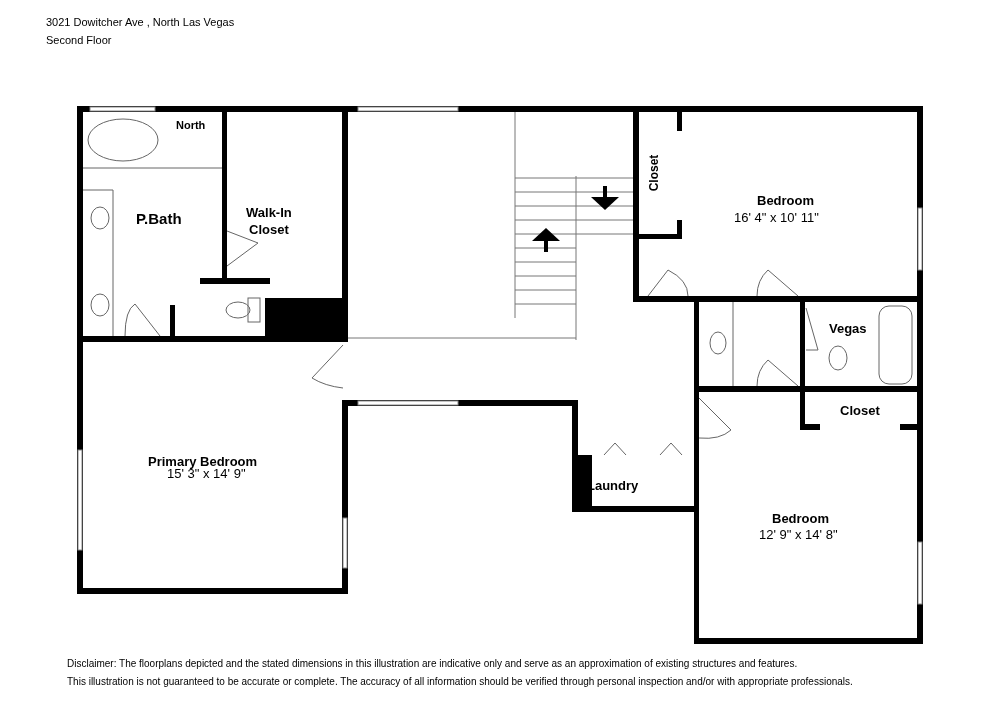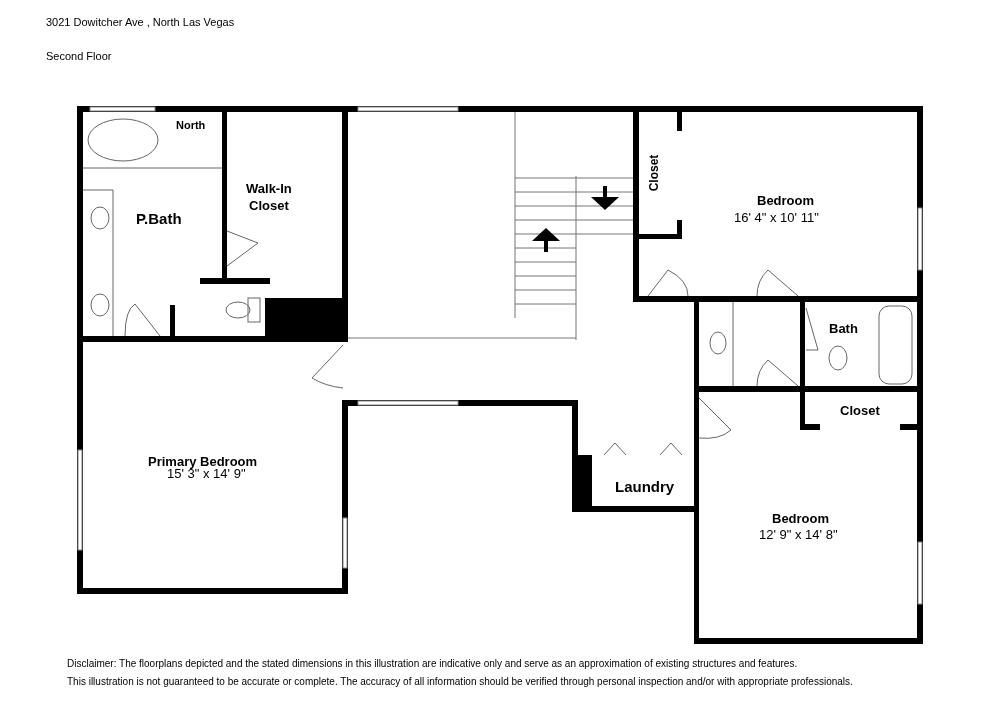--- a/index.html
+++ b/index.html
@@ -8,21 +8,21 @@
   .hdr { position: absolute; left: 14px; font-size: 11px; line-height: 13px; margin-left: 32px; }
   .disc { position: absolute; left: 19px; font-size: 10px; line-height: 13px; white-space: nowrap; margin-left: 48px; }
   svg { position: absolute; left: 0; top: 0; }
   .lbl { position: absolute; text-align: center; font-weight: bold; white-space: nowrap; }
   .dim { position: absolute; text-align: center; white-space: nowrap; }
 </style>
 </head>
 <body>
 
 <div class="hdr" style="top:16px">3021 Dowitcher Ave , North Las Vegas</div>
-<div class="hdr" style="top:50px">Second Floor</div>
+<div class="hdr" style="top:34px">Second Floor</div>
 
 <svg width="1000" height="707" viewBox="0 0 1000 707">
   <g fill="#000">
 
     <rect x="77" y="106" width="846" height="6"></rect>
 
     <rect x="77" y="106" width="6" height="235"></rect>
 
     <rect x="77" y="338" width="6" height="256"></rect>
 
@@ -113,29 +113,29 @@
   <g fill="#000">
     <polygon points="546,228 532,241 560,241"></polygon>
     <rect x="544" y="240" width="4" height="12"></rect>
     <polygon points="605,210 591,197 619,197"></polygon>
     <rect x="603" y="186" width="4" height="12"></rect>
   </g>
 </svg>
 
 <div class="lbl" style="left:176px;top:119px;font-size:11px">North</div>
 <div class="lbl" style="left:136px;top:210px;font-size:15px">P.Bath</div>
-<div class="lbl" style="left:246px;top:180px;font-size:13px;line-height:17px">
+<div class="lbl" style="left:246px;top:204px;font-size:13px;line-height:17px">
   <div>Walk-In</div>
   <div>Closet</div>
 </div>
 <div class="lbl" style="left:636px;top:166px;font-size:12px;transform:rotate(-90deg);transform-origin:center">Closet</div>
 <div class="lbl" style="left:757px;top:193px;font-size:13px">Bedroom</div>
 <div class="dim" style="left:734px;top:210px;font-size:13px">16' 4" x 10' 11"</div>
-<div class="lbl" style="left:829px;top:321px;font-size:13px">Bath</div>
+<div class="lbl" style="left:829px;top:321px;font-size:13px">Vegas</div>
 <div class="lbl" style="left:840px;top:403px;font-size:13px">Closet</div>
 <div class="lbl" style="left:148px;top:454px;font-size:13px">Primary Bedroom</div>
 <div class="dim" style="left:167px;top:466px;font-size:13px">15' 3" x 14' 9"</div>
-<div class="lbl" style="left:615px;top:478px;font-size:15px">Laundry</div>
+<div class="lbl" style="left:587px;top:478px;font-size:13px">Laundry</div>
 <div class="lbl" style="left:772px;top:511px;font-size:13px">Bedroom</div>
 <div class="dim" style="left:759px;top:527px;font-size:13px">12' 9" x 14' 8"</div>
 
 <div class="disc" style="top:657px">Disclaimer: The floorplans depicted and the stated dimensions in this illustration are indicative only and serve as an approximation of existing structures and features.</div>
 <div class="disc" style="top:675px">This illustration is not guaranteed to be accurate or complete. The accuracy of all information should be verified through personal inspection and/or with appropriate professionals.</div>
 
 </body></html>

